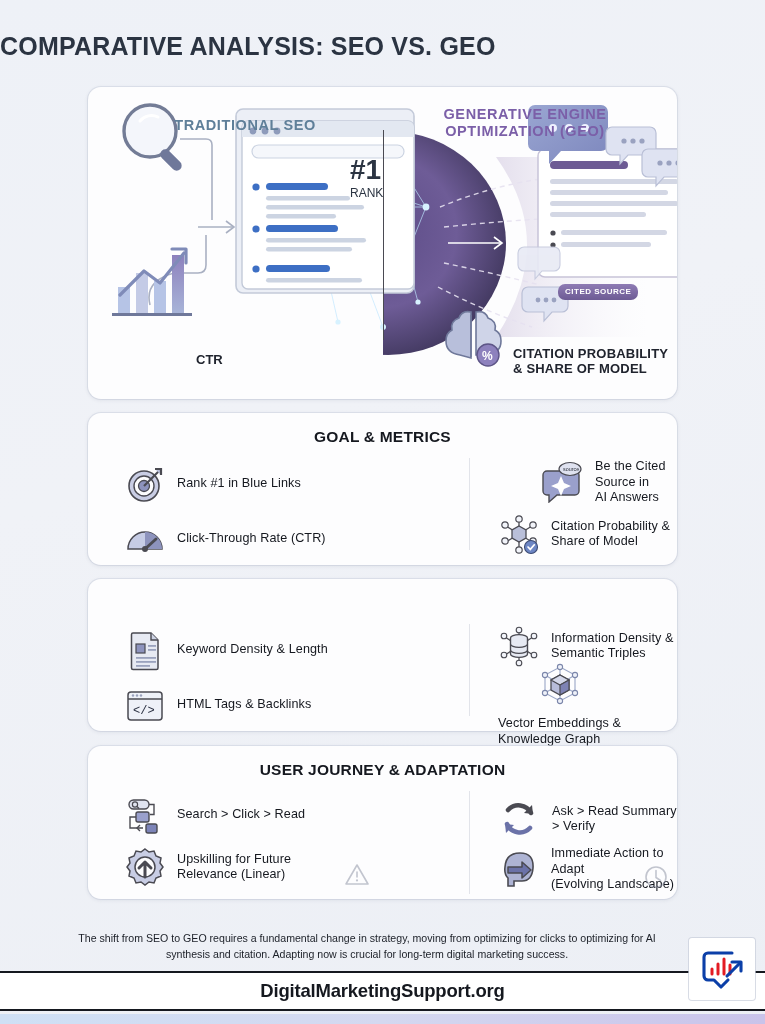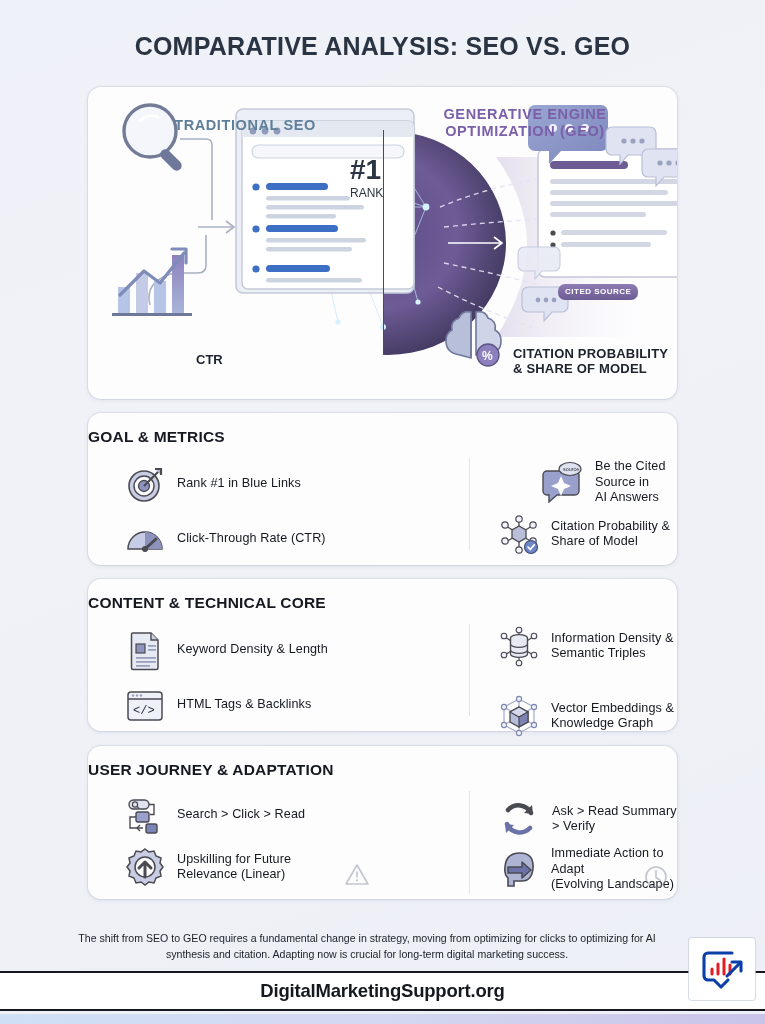--- a/index.html
+++ b/index.html
@@ -11,21 +11,21 @@
   }
   .page {
     position: relative;
     width: 765px; height: 1024px;
     background: linear-gradient(160deg,#eef1f7 0%,#f0f2f7 40%,#eceff5 100%);
   }
 
   
   .main-title {
     position: absolute; top: 32px; left: 0; width: 765px;
-    text-align: center;
+    text-align: left;
     font-size: 25px; font-weight: bold; letter-spacing: 0.2px;
     color: #2b3442;
   }
 
   
   .card {
     position: absolute;
     background: #fdfdfe;
     border-radius: 13px;
     box-shadow: 0 1px 4px rgba(40,50,80,.10), 0 0 0 1px rgba(210,215,228,.55);
@@ -59,21 +59,21 @@
   #cited-source-badge {
     position: absolute; left: 558px; top: 284px;
     background: linear-gradient(180deg,#8e7bb4,#6d5b94);
     color: #fff; font-size: 8px; font-weight: bold; letter-spacing: .5px;
     padding: 3px 7px 4px; border-radius: 7px;
   }
 
   
   .section-title {
     position: absolute; left: 0; top: 15px; width: 100%;
-    text-align: left; font-size: 15.5px; font-weight: bold;
+    text-align: center; font-size: 15.5px; font-weight: bold;
     color: #15181f; letter-spacing: .2px;
   }
   .col-divider {
     position: absolute; top: 45px; left: 381px; width: 1px;
     background: #e2e4ea;
   }
   #card-goal .col-divider, #card-core .col-divider { height: 92px; }
   #card-jrny .col-divider { height: 103px; }
 
   .row {
@@ -351,21 +351,20 @@
         <path d="M30 34 l2.3 2.4 l4 -4.6" stroke="#fff" stroke-width="1.7" fill="none" stroke-linecap="round"></path>
       </svg>
       <div class="txt">
         <span>Citation Probability &amp;</span><br>
         <span>Share of Model</span>
       </div>
     </div>
   </div>
 
   <div class="card" id="card-core">
-    <div class="section-title">CONTENT &amp; TECHNICAL CORE</div>
     <div class="col-divider"></div>
 
     <div class="row" style="left:36px; top:50px;">
       <svg class="ico" viewBox="0 0 42 42">
         <path d="M9 4 h18 l7 7 v28 a1.5 1.5 0 0 1 -1.5 1.5 h-23.5 a1.5 1.5 0 0 1 -1.5 -1.5 v-33.5 a1.5 1.5 0 0 1 1.5 -1.5 Z" fill="#e7eaf3" stroke="#4a4a52" stroke-width="1.5"></path>
         <path d="M27 4 v7 h7" fill="#cdd3e4" stroke="#4a4a52" stroke-width="1.4"></path>
         <rect x="12" y="15" width="9" height="9" fill="#8d93bd" stroke="#4a4a52" stroke-width="1.2"></rect>
         <g fill="#9aa2bd">
             <rect x="24" y="16" width="8" height="1.8"></rect>
             <rect x="24" y="20" width="8" height="1.8"></rect>
@@ -412,21 +411,21 @@
             <circle cx="6" cy="30" r="2.8"></circle>
             <circle cx="6" cy="11" r="2.8"></circle>
         </g>
       </svg>
       <div class="txt">
         <span>Information Density &amp;</span><br>
         <span>Semantic Triples</span>
       </div>
     </div>
 
-    <div class="row" style="left:410px; top:116px;">
+    <div class="row" style="left:410px; top:84px;flex-direction:column;">
       <svg class="ico" viewBox="0 0 42 42">
         <g stroke="#9aa6c6" stroke-width="1.1" fill="none">
           <path d="M21 4 L36 12 L36 30 L21 38 L6 30 L6 12 Z"></path>
           <path d="M21 4 L21 21 M6 12 L21 21 M36 12 L21 21 M6 30 L21 21 M36 30 L21 21 M21 38 L21 21"></path>
         </g>
         <path d="M21 12 l9 5 v10 l-9 5 l-9 -5 v-10 Z" fill="#b7bcda" stroke="#4a4a52" stroke-width="1.3"></path>
         <path d="M21 12 l9 5 l-9 5 l-9 -5 Z" fill="#d4d8ea" stroke="#4a4a52" stroke-width="1.2"></path>
         <path d="M21 22 v10 l9 -5 v-10 Z" fill="#7d82b4" stroke="#4a4a52" stroke-width="1.2"></path>
         <g fill="#eef1f9" stroke="#7b86aa" stroke-width="1.1">
           <circle cx="21" cy="4" r="2.6"></circle>

